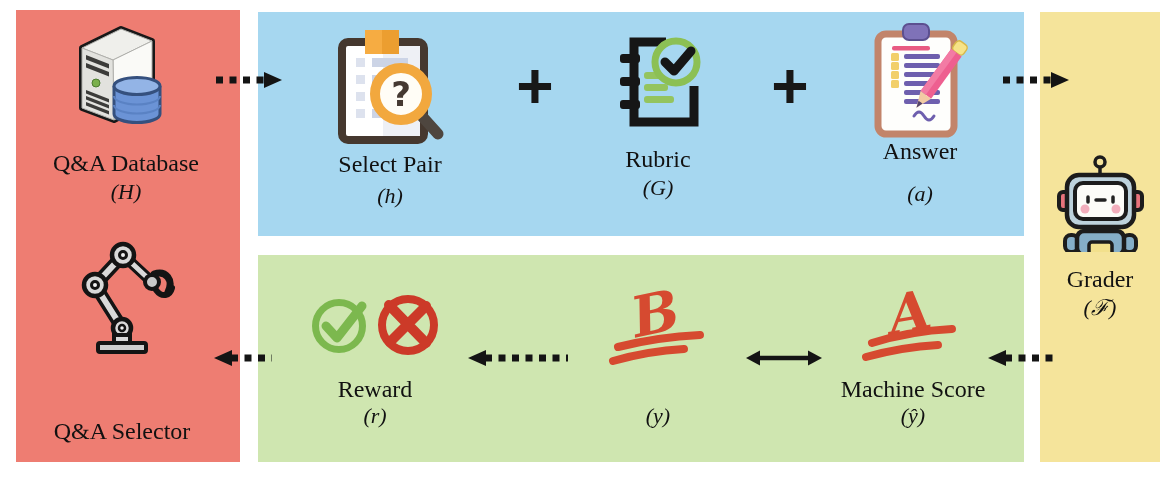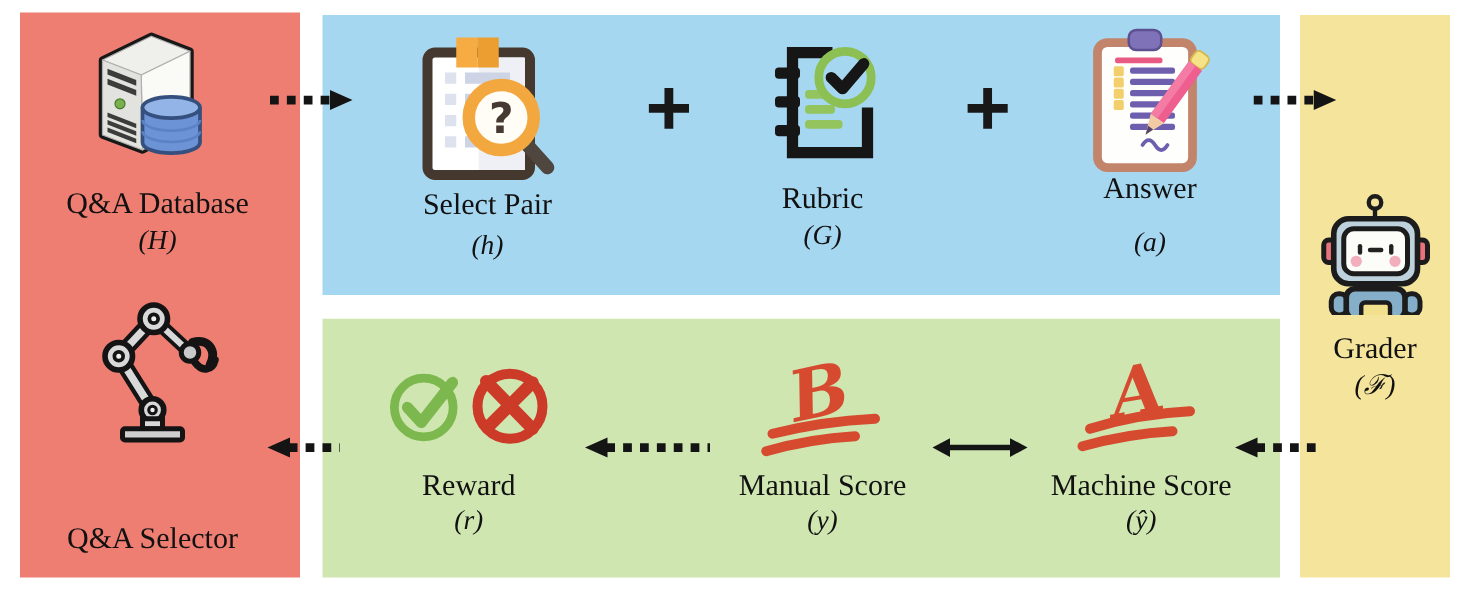--- a/index.html
+++ b/index.html
@@ -184,21 +184,20 @@
   <div class="label" style="left:275px;top:376px;width:200px;">Reward</div>
   <div class="sym" style="left:275px;top:404px;width:200px;">(r)</div>
 
   <div class="icon" style="left:608px;top:281px;">
     <svg width="104" height="92" viewBox="0 0 104 92">
       <text x="48" y="52" text-anchor="middle" font-family="'DejaVu Serif',serif" font-style="italic" font-weight="bold" font-size="56" fill="#d64a30" transform="rotate(-12 48 36)">B</text>
       <path d="M10 66 Q50 56 92 54" fill="none" stroke="#d64a30" stroke-width="8" stroke-linecap="round"></path>
       <path d="M5 80 Q40 70 76 68" fill="none" stroke="#d64a30" stroke-width="8" stroke-linecap="round"></path>
     </svg>
   </div>
-  <div class="label" style="left:558px;top:376px;width:200px;">Manual Score</div>
   <div class="sym" style="left:558px;top:404px;width:200px;">(y)</div>
 
   <div class="icon" style="left:860px;top:281px;">
     <svg width="104" height="92" viewBox="0 0 104 92">
       <text x="50" y="50" text-anchor="middle" font-family="'DejaVu Serif',serif" font-style="italic" font-weight="bold" font-size="54" fill="#d64a30" transform="rotate(-10 50 34)">A</text>
       <path d="M12 62 Q50 50 92 48" fill="none" stroke="#d64a30" stroke-width="8" stroke-linecap="round"></path>
       <path d="M6 76 Q42 66 78 64" fill="none" stroke="#d64a30" stroke-width="8" stroke-linecap="round"></path>
     </svg>
   </div>
   <div class="label" style="left:813px;top:376px;width:200px;">Machine Score</div>

